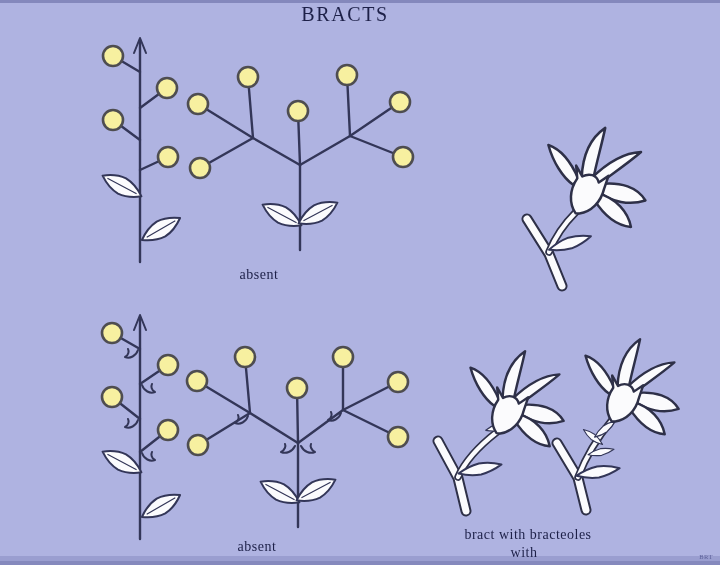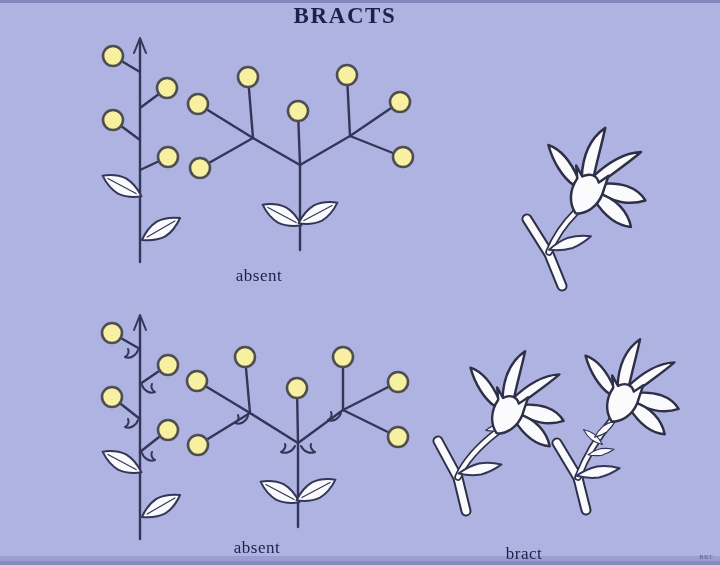--- a/index.html
+++ b/index.html
@@ -16,23 +16,23 @@
   .thin{stroke-width:2}
   .flower{fill:var(--flower-fill);stroke:var(--flower-stroke);stroke-width:2.6}
   .leafblade{fill:var(--plant-white);stroke:var(--line);stroke-width:2;stroke-linejoin:round}
   .leafvein{stroke:var(--line);stroke-width:1.2;fill:none;stroke-linecap:round}
   .tube-d{fill:none;stroke:var(--outline);stroke-linecap:round;stroke-linejoin:round}
   .tube-w{fill:none;stroke:var(--plant-white);stroke-linecap:round;stroke-linejoin:round}
   .petal{fill:var(--plant-white);stroke:var(--outline);stroke-width:2;stroke-linejoin:round}
   .edge-top{fill:var(--edge-band-top)}
   .edge-bottom{fill:var(--edge-band-bottom)}
   .edge-bottom2{fill:var(--edge-band-bottom2)}
-  .lbl{position:absolute;transform:translateX(-50%);font-size:17px;color:var(--label-text);
+  .lbl{position:absolute;transform:translateX(-50%);font-size:14px;color:var(--label-text);
        letter-spacing:.5px;white-space:nowrap;line-height:1.1}
-  .title{font-size:23px;font-weight:700;letter-spacing:1.6px}
+  .title{font-size:20px;font-weight:400;letter-spacing:1.6px}
   .watermark{position:absolute;right:7px;bottom:5px;font-size:6.5px;color:var(--watermark-text);
        letter-spacing:.5px;font-family:"Liberation Serif",serif}
 </style>
 </head>
 <body>
 
 <div class="stage">
 
 <svg width="720" height="565" viewBox="0 0 720 565">
   <defs>
@@ -169,16 +169,17 @@
     <use href="#blade" transform="translate(601,452) rotate(-12) scale(0.6)"></use>
     <use href="#blade" transform="translate(593,437) rotate(38) scale(0.55)"></use>
     <use href="#blade" transform="translate(605,429) rotate(-38) scale(0.6)"></use>
     <use href="#flowerhead" transform="translate(612,420) rotate(24) scale(1.2)"></use>
   </g>
 </svg>
 
 <div class="lbl title" style="left:345px;top:3px">BRACTS</div>
 <div class="lbl" style="left:259px;top:267px">absent</div>
 <div class="lbl" style="left:257px;top:539px">absent</div>
-<div class="lbl" style="left:524px;top:545px">bract</div>
+<div class="lbl" style="left:528px;top:527px">bract with bracteoles</div>
+<div class="lbl" style="left:524px;top:545px">with</div>
 <div class="watermark">BRT</div>
 
 </div>
 
 </body></html>

